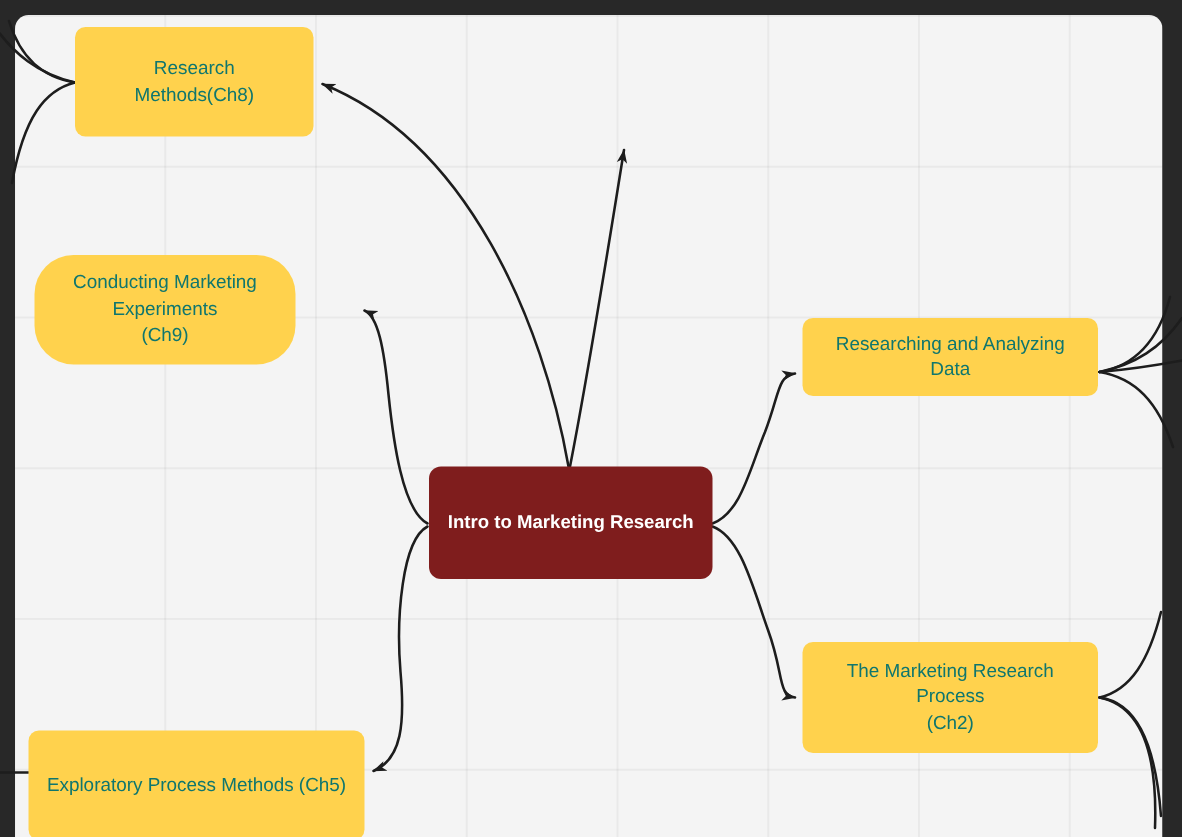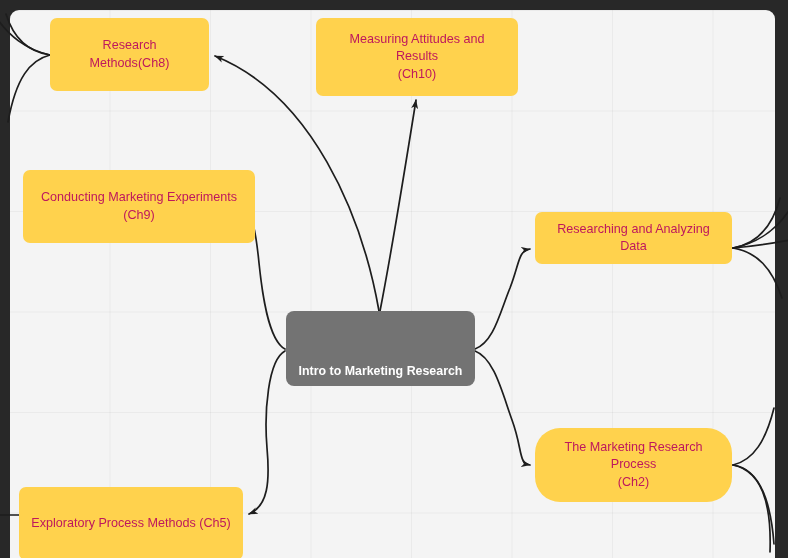--- a/index.html
+++ b/index.html
@@ -60,45 +60,44 @@
   
   .node {
     position: absolute;
     display: flex;
     align-items: center;
     justify-content: center;
     text-align: center;
     border-radius: 7px;
     padding: 6px 12px;
     line-height: 1.38;
-    color: #be185d;
+    color: #0f766e;
     font-size: 12.6px;
     white-space: pre-line;
   }
 
   .node.topic {
     background: #ffd24d;
   }
 
   .node.root {
-    background: #737373;
+    background: #7f1d1d;
     color: #ffffff;
     font-size: 12.4px;
     font-weight: 600;
     border-radius: 8px;
-    align-items: flex-end;
   }
 
   
   #node-ch8      { left: 50px;  top: 18px;  width: 159px; height: 73px; }
   #node-ch10     { left: 316px; top: 18px;  width: 202px; height: 78px; }
-  #node-ch9      { left: 23px;  top: 170px; width: 232px; height: 73px; }
+  #node-ch9      { left: 23px;  top: 170px; width: 174px; height: 73px; border-radius: 26px; }
   #node-rad      { left: 535px; top: 212px; width: 197px; height: 52px; }
   #node-root     { left: 286px; top: 311px; width: 189px; height: 75px; }
-  #node-ch2      { left: 535px; top: 428px; width: 197px; height: 74px; border-radius: 25px; }
+  #node-ch2      { left: 535px; top: 428px; width: 197px; height: 74px; }
   #node-ch5      { left: 19px;  top: 487px; width: 224px; height: 73px; }
 </style>
 </head>
 <body>
 
 <div id="app">
 
   <div id="canvas"></div>
 
   <svg id="edge-layer" viewBox="0 0 788 558" width="788" height="558">
@@ -133,24 +132,20 @@
     <path class="edge" d="M 733 465 C 756 468 770 492 774 544"></path>
     <path class="edge" d="M 733 465 C 758 470 772 496 770 552"></path>
 
     <path class="edge" d="M 19 515 C 10 515 4 515 -4 515"></path>
   </svg>
 
   <div class="node topic" id="node-ch8">
     <span>Research Methods(Ch8)</span>
   </div>
 
-  <div class="node topic" id="node-ch10">
-    <span>Measuring Attitudes and Results
-(Ch10)</span>
-  </div>
 
   <div class="node topic" id="node-ch9">
     <span>Conducting Marketing Experiments
 (Ch9)</span>
   </div>
 
   <div class="node topic" id="node-rad">
     <span>Researching and Analyzing Data</span>
   </div>
 

